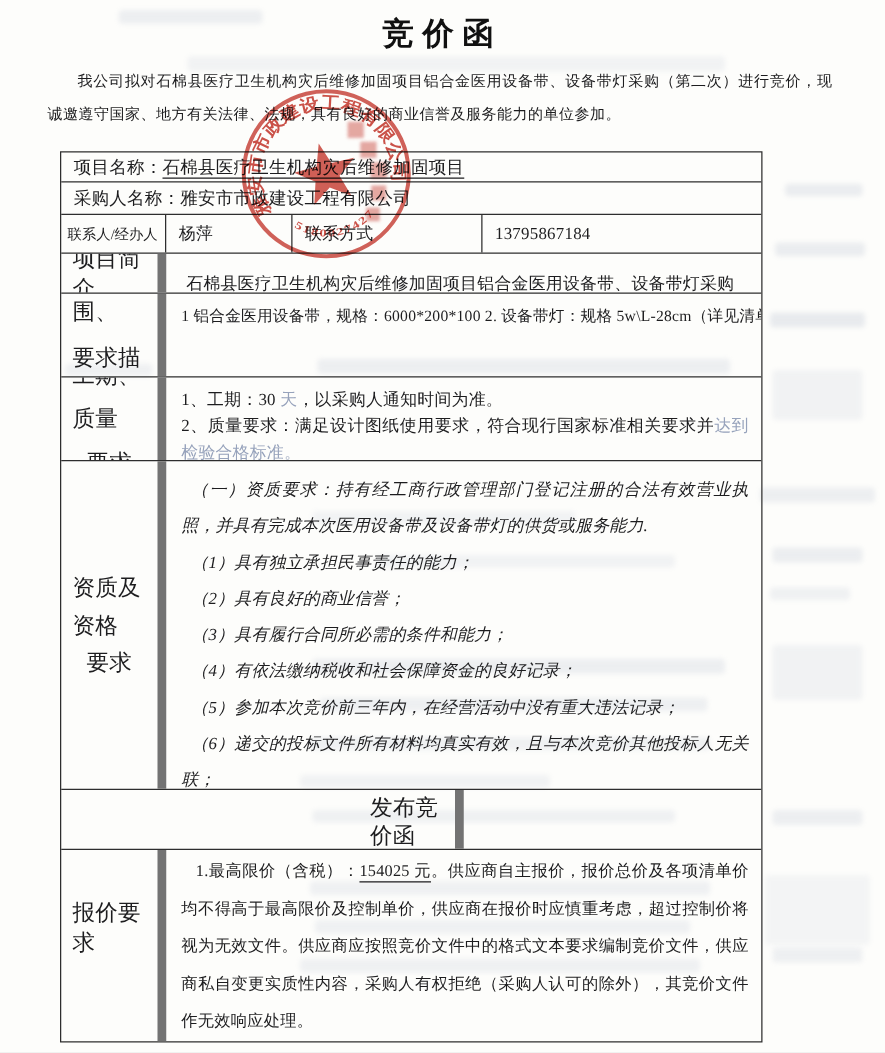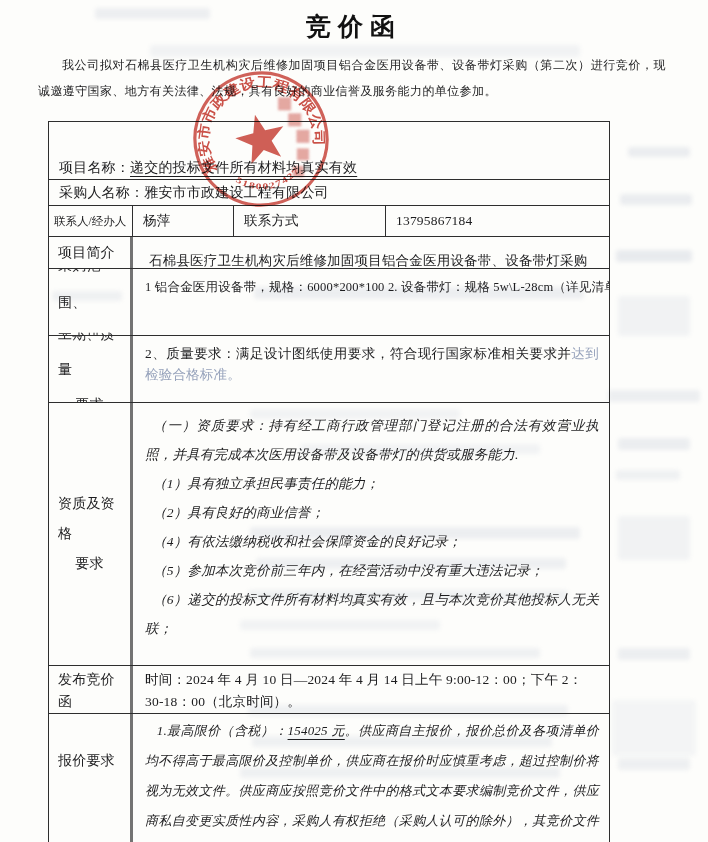--- a/index.html
+++ b/index.html
@@ -23,50 +23,50 @@
   .tbl{
     position:absolute;left:48px;top:121px;width:562px;
     border:1.6px solid #2e2e2e;box-sizing:border-box;
     font-size:13.5px;letter-spacing:.2px;
   }
   .tr{display:flex;box-sizing:border-box;border-top:1px solid #2e2e2e;}
   .tr:first-child{border-top:none;}
   .td{box-sizing:border-box;overflow:hidden;}
   .td.full{width:100%;display:flex;align-items:center;padding:0 8px 0 10px;font-size:14px;}
   .lblcol{
-    flex:0 0 84px;border-right:3px solid #737373;
+    flex:0 0 84px;border-right:7px solid #737373;
     display:flex;flex-direction:column;justify-content:center;
-    padding:0 3px;text-align:left;font-size:14px;
+    padding:0 3px;text-align:left;font-size:18px;
   }
   .lblcol .l1{padding-left:6px;}
   .lblcol .l2{padding-left:6px;}
   .lblcol.ctr2 .l2{text-align:center;padding-left:0;}
   .content{flex:1 1 auto;padding:4px 10px 4px 12px;}
   .ul{text-decoration:underline;text-underline-offset:4px;text-decoration-thickness:1px;}
   .faded{color:#96a2bb;}
-  .r1{height:23px;margin-top:34px;} .r2{height:26px;font-family:Liberation Mono, monospace;} .r3{height:31px;} .r4{height:32px;}
+  .r1{height:23px;} .r2{height:26px;font-family:Liberation Mono, monospace;} .r3{height:31px;} .r4{height:32px;}
   .r5{height:67px;} .r6{height:67px;} .r7{height:263px;} .r8{height:48px;justify-content:center;} .r9{height:154px;}
   .r3 .c{display:flex;align-items:center;box-sizing:border-box;padding-left:10px;}
   .r3 .c1{flex:0 0 84px;border-right:1px solid #2e2e2e;font-size:11.5px;padding-left:5px;letter-spacing:0;}
   .r3 .c2{flex:0 0 101px;border-right:1px solid #2e2e2e;}
   .r3 .c3{flex:0 0 152px;border-right:1px solid #2e2e2e;}
   .r3 .c4{flex:1 1 auto;}
   .r4 .content{display:flex;align-items:center;padding-left:16px;margin-top:16px;}
   .r5 .lblcol{line-height:37px;}
   .r5 .content{padding-top:10px;font-size:12.5px;white-space:nowrap;}
   .r6 .lblcol{line-height:35px;}
   .r6 .content{padding-top:7px;line-height:21px;text-align:justify;}
-  .r7 .lblcol{line-height:30px;font-family:Liberation Mono, monospace;}
+  .r7 .lblcol{line-height:30px;}
   .r7 .content{padding-top:8px;line-height:29px;font-style:italic;}
   .r7 .content p{margin:0;text-indent:.6em;text-align:justify;}
   .r8 .lblcol{justify-content:flex-start;padding-top:3px;line-height:22px;}
   .r8 .content{padding-top:3px;line-height:22px;}
   .r9 .lblcol{justify-content:flex-start;padding-top:38px;}
   .r9 .content{padding-top:2px;line-height:30px;font-size:13px;}
-  .r9 .content p{margin:0;text-indent:.9em;text-align:justify;font-style:italic;}
+  .r9 .content p{margin:0;text-indent:.9em;text-align:justify;}
   
   .stamp{
     position:absolute;left:186px;top:64px;width:150px;height:150px;
     transform:rotate(-14deg);mix-blend-mode:multiply;opacity:.88;pointer-events:none;
   }
   .stamp .ring{fill:none;stroke:#c5392f;stroke-width:3.2;opacity:.9;}
   .stamp .co{font-size:13.5px;font-weight:700;fill:#c5392f;font-family:"Liberation Serif","DejaVu Serif",serif;}
   .stamp .no{font-size:8.5px;font-weight:700;fill:#c5392f;letter-spacing:1px;}
   .stamp .star{fill:#c5392f;opacity:.92;}
   .stamp .mark{fill:#c5392f;opacity:.5;}
@@ -107,21 +107,21 @@
 
   <h1 class="title">竞价函</h1>
 
   <p class="intro">我公司拟对石棉县医疗卫生机构灾后维修加固项目铝合金医用设备带、设备带灯采购（第二次）进行竞价，现诚邀遵守国家、地方有关法律、法规，具有良好的商业信誉及服务能力的单位参加。</p>
 
   <div class="tbl">
 
     <div class="tr r1">
       <div class="td full">
         <span>项目名称：</span>
-          <span class="ul">递交的投标文件所有材料均真实有效</span>
+          <span class="ul">石棉县医疗卫生机构灾后维修加固项目</span>
       </div>
     </div>
 
     <div class="tr r2">
       <div class="td full">
         <span>采购人名称：</span>
           <span>雅安市市政建设工程有限公司</span>
       </div>
     </div>
 
@@ -146,46 +146,47 @@
       </div>
       <div class="td content">1 铝合金医用设备带，规格：6000*200*100 2. 设备带灯：规格 5w\L-28cm（详见清单）</div>
     </div>
 
     <div class="tr r6">
       <div class="td lblcol ctr2">
         <span class="l1">工期、质量</span>
         <span class="l2">要求</span>
       </div>
       <div class="td content">
+        <div><span>1、工期：30 </span><span class="faded">天</span><span>，以采购人通知时间为准。</span></div>
         <div><span>2、质量要求：满足设计图纸使用要求，符合现行国家标准相关要求并</span><span class="faded">达到检验合格标准。</span></div>
       </div>
     </div>
 
     <div class="tr r7">
       <div class="td lblcol ctr2">
         <span class="l1">资质及资格</span>
         <span class="l2">要求</span>
       </div>
       <div class="td content">
         <p>（一）资质要求：持有经工商行政管理部门登记注册的合法有效营业执照，并具有完成本次医用设备带及设备带灯的供货或服务能力.</p>
         <p>（1）具有独立承担民事责任的能力；</p>
         <p>（2）具有良好的商业信誉；</p>
+        <p>（3）具有履行合同所必需的条件和能力；</p>
         <p>（4）有依法缴纳税收和社会保障资金的良好记录；</p>
         <p>（5）参加本次竞价前三年内，在经营活动中没有重大违法记录；</p>
         <p>（6）递交的投标文件所有材料均真实有效，且与本次竞价其他投标人无关联；</p>
 
       </div>
     </div>
 
     <div class="tr r8">
       <div class="td lblcol">
         <span class="l1">发布竞价函</span>
         <span class="l2">时间</span>
       </div>
-      <div class="td content">时间：2024 年 4 月 10 日—2024 年 4 月 14 日上午 9:00-12：00；下午 2：30-18：00（北京时间）。</div>
     </div>
 
     <div class="tr r9">
       <div class="td lblcol">
           <span class="l1">报价要求</span>
         </div>
       <div class="td content">
         <p><span>1.最高限价（含税）：</span><span class="ul">154025 元</span><span>。供应商自主报价，报价总价及各项清单价均不得高于最高限价及控制单价，供应商在报价时应慎重考虑，超过控制价将视为无效文件。供应商应按照竞价文件中的格式文本要求编制竞价文件，供应商私自变更实质性内容，采购人有权拒绝（采购人认可的除外），其竞价文件作无效响应处理。</span></p>
         <p>2.报价函（竞价书）组成：1、竞价响应函；2、报价函及采购清单；3、法定代表</p>
       </div>

